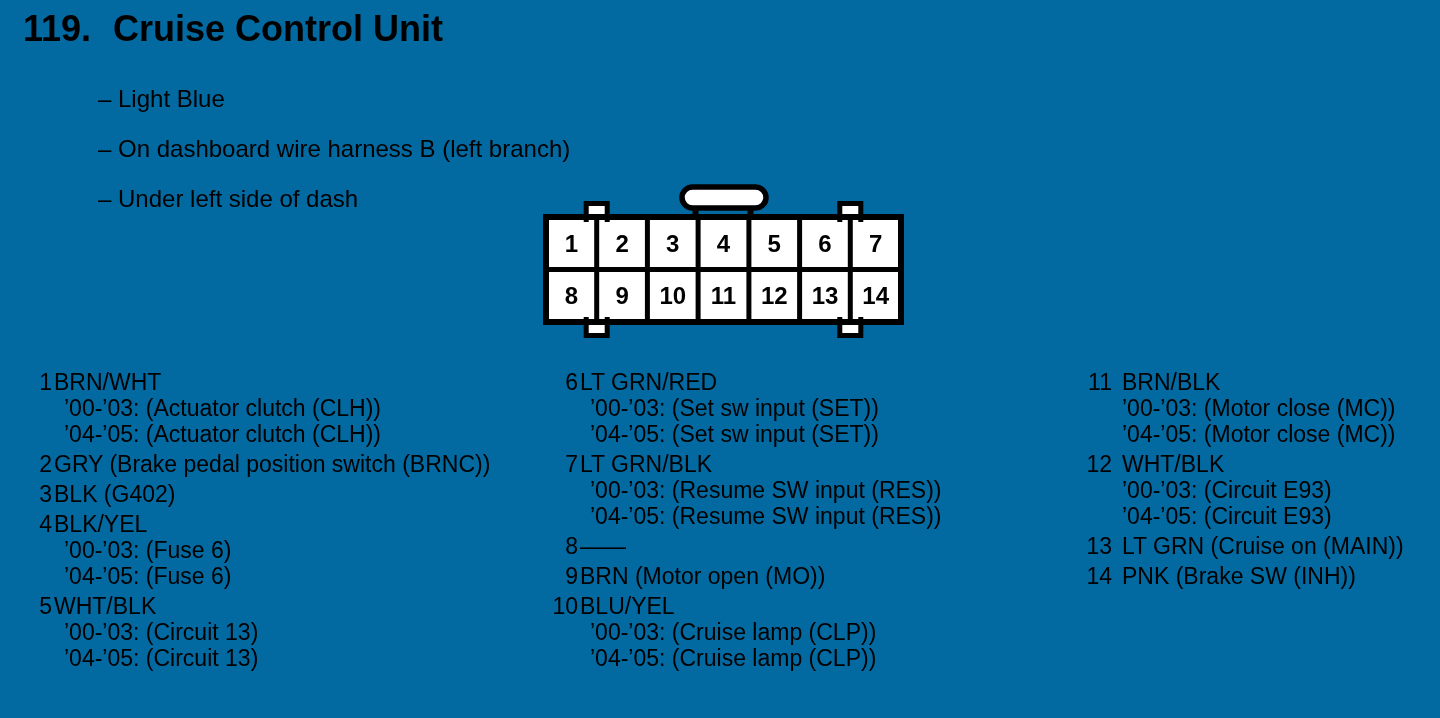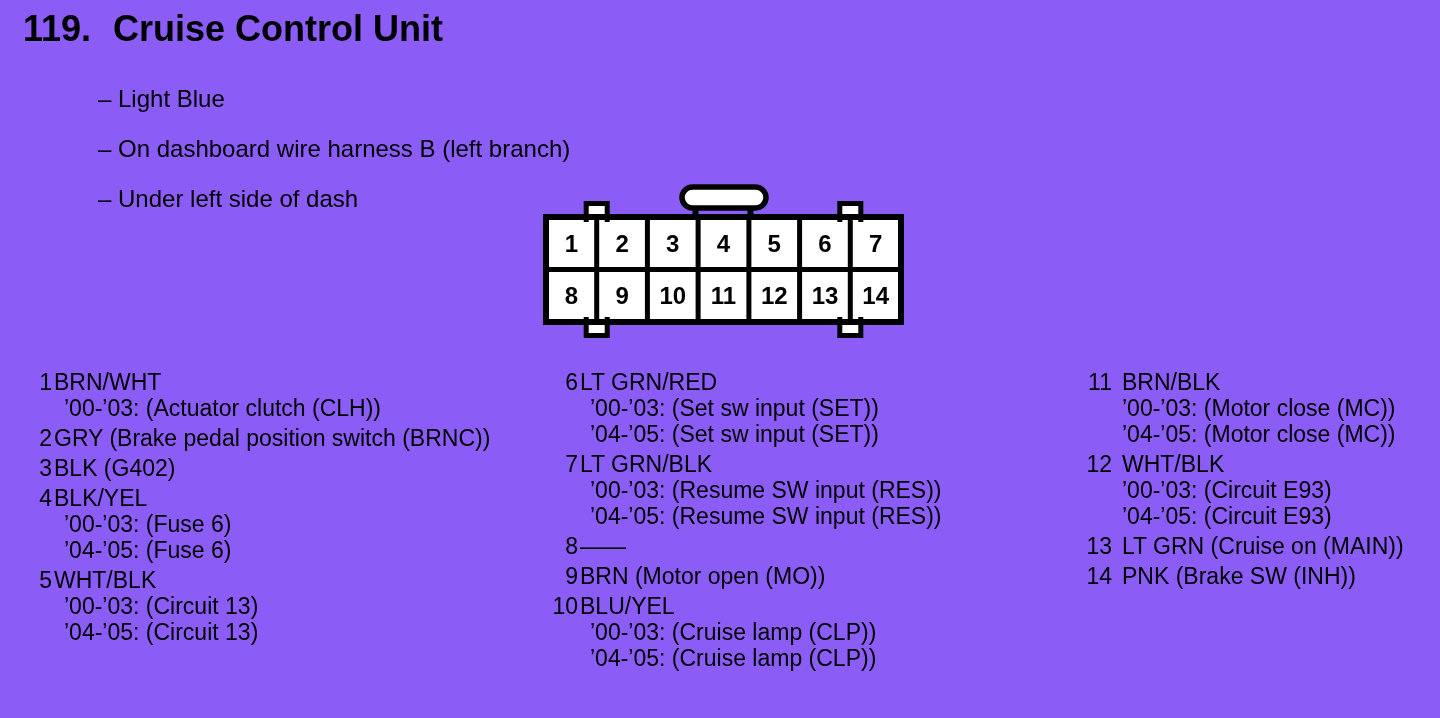--- a/index.html
+++ b/index.html
@@ -1,21 +1,21 @@
 <!DOCTYPE html>
 <html><head>
 <meta charset="utf-8">
 <style>
   html,body { margin:0; padding:0; }
   body {
     width:1440px; height:718px; background:#ffffff; color:#000000;
     font-family:"Liberation Sans","DejaVu Sans",sans-serif;
     position:relative; overflow:hidden;
   }
-  .page { position:absolute; left:0; top:0; width:1440px; height:718px; background:#8b5cf6; }
+  .page { position:absolute; left:0; top:0; width:1440px; height:718px; background:#0369a1; }
 
   
   .header-row { position:absolute; left:23px; top:10px; display:flex; font-weight:bold; font-size:36px; line-height:38px; white-space:nowrap; }
   .sec-num { width:90px; flex:none; }
 
   
   .notes { position:absolute; left:98px; top:64px; font-size:24px; line-height:30px; }
   .note-line { white-space:nowrap;margin-top:20px; }
 
   
@@ -102,20 +102,21 @@
     </svg>
   </div>
 
   <div class="pin-col col-1">
     <div class="pin-item">
       <div class="pin-row">
           <span class="num">1</span>
           <span class="lbl">BRN/WHT</span>
         </div>
       <div class="det">’00-’03: (Actuator clutch (CLH))</div>
+      <div class="det">’04-’05: (Actuator clutch (CLH))</div>
     </div>
     <div class="pin-item">
       <div class="pin-row">
           <span class="num">2</span>
           <span class="lbl">GRY (Brake pedal position switch (BRNC))</span>
         </div>
     </div>
     <div class="pin-item">
       <div class="pin-row">
           <span class="num">3</span>

